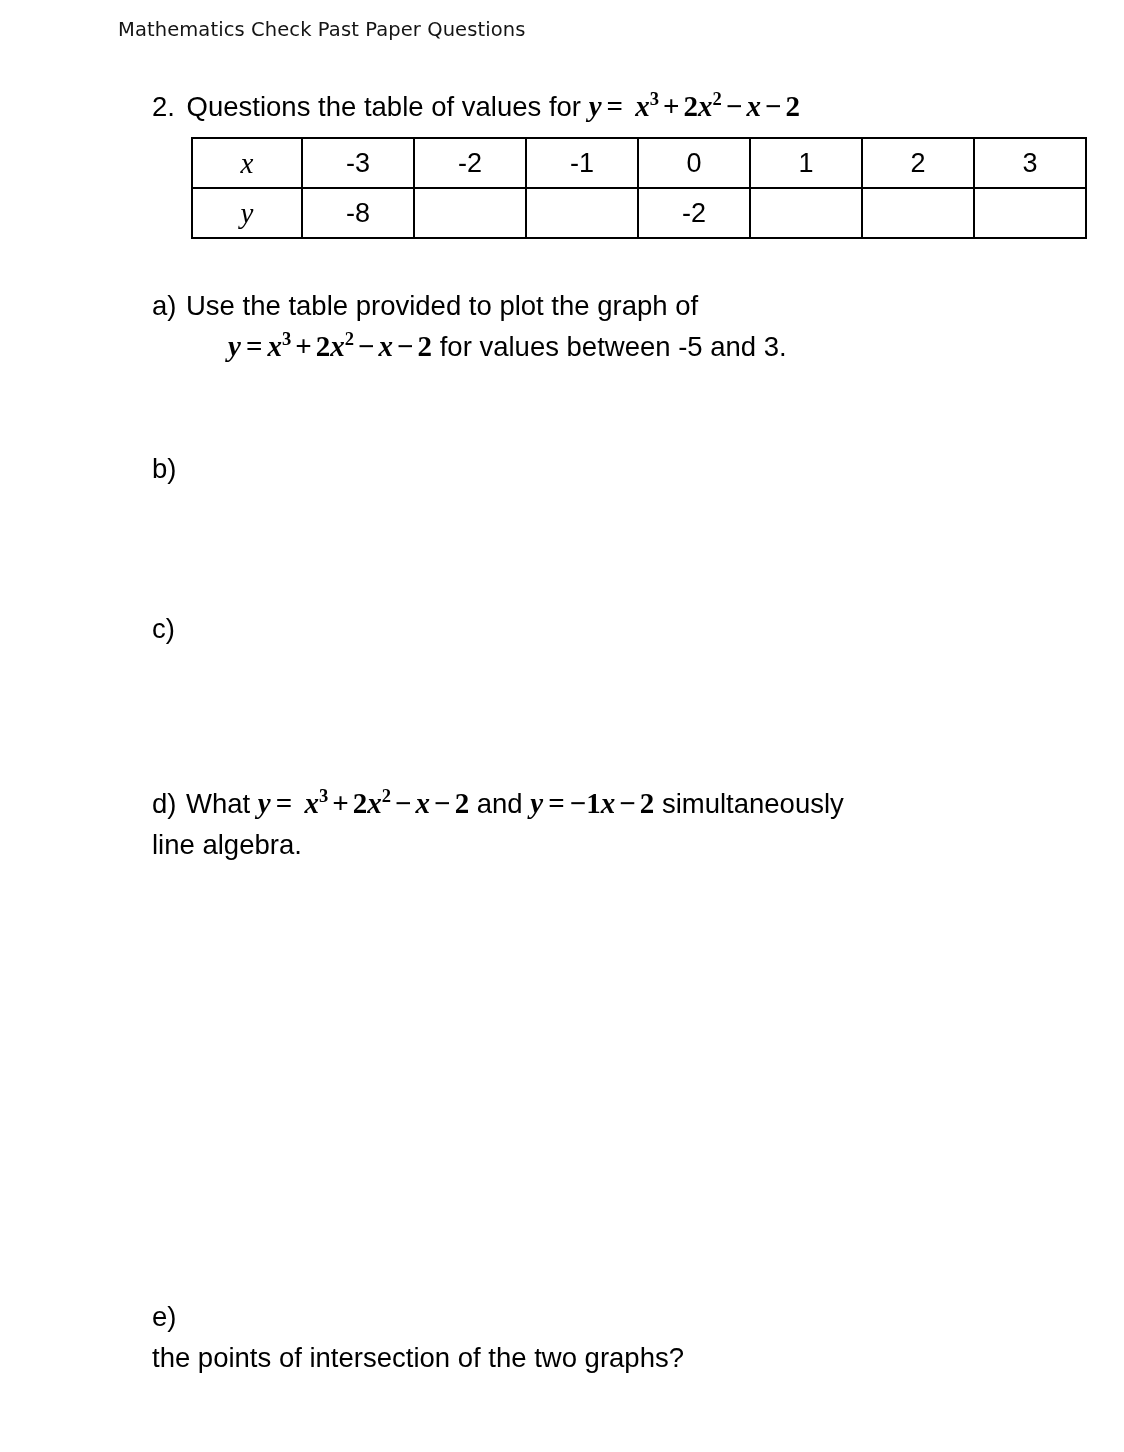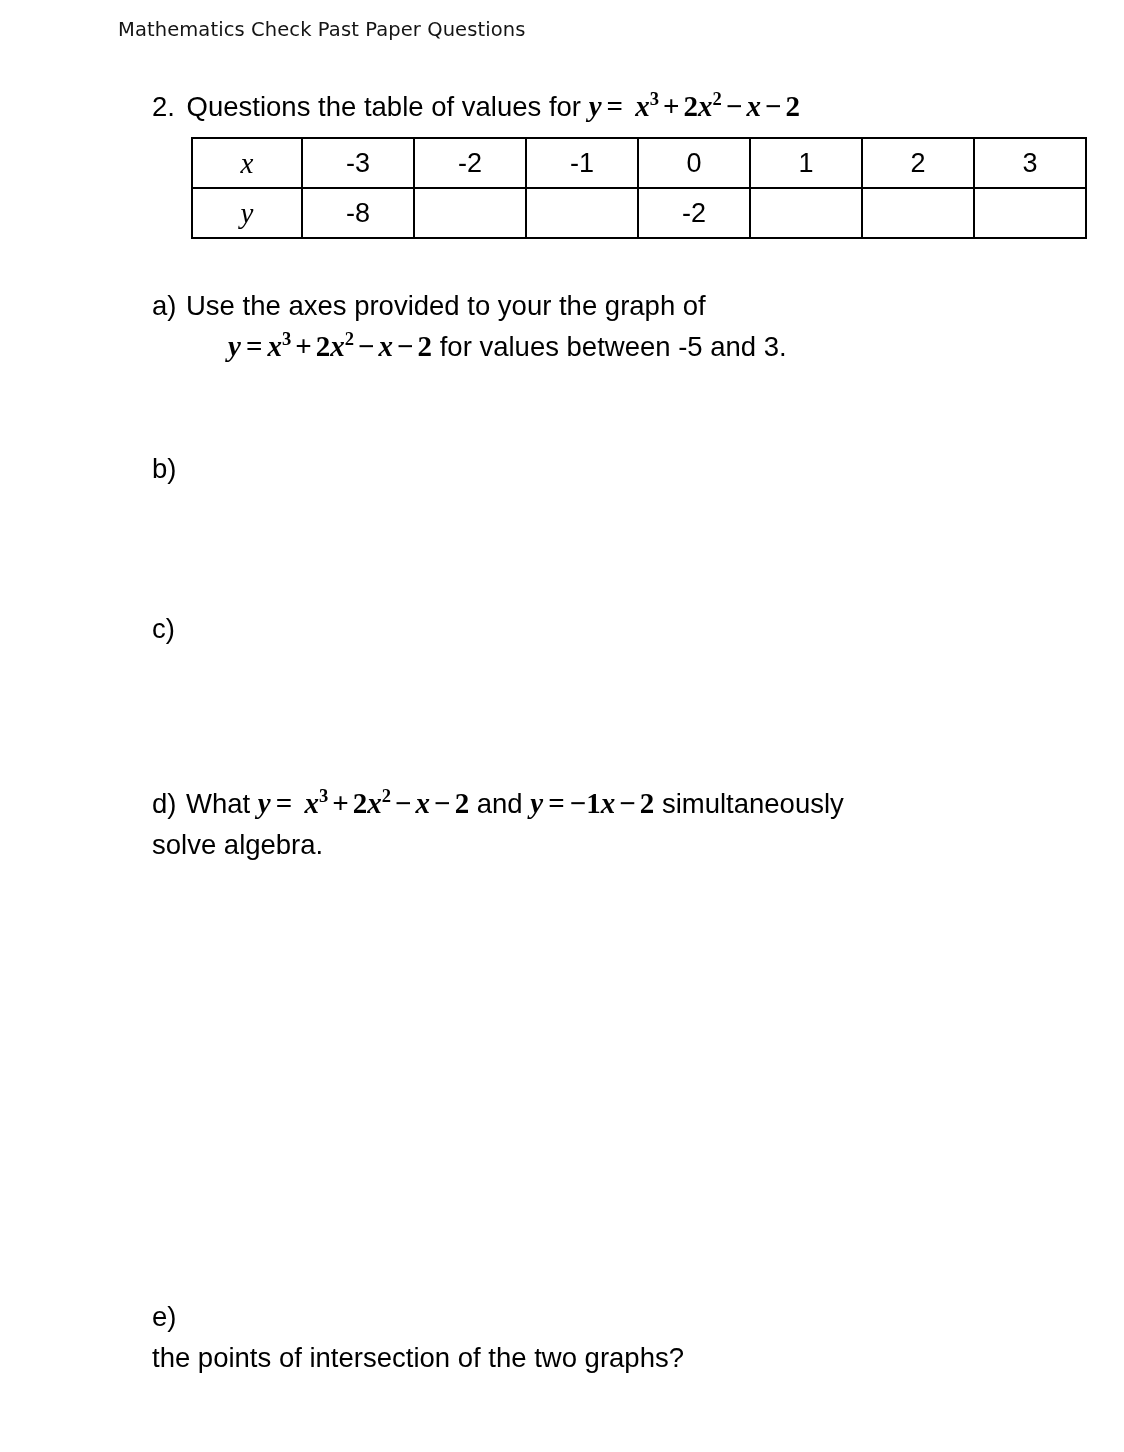--- a/index.html
+++ b/index.html
@@ -176,21 +176,21 @@
       <td class="cell"></td>
       <td class="cell"></td>
       <td class="cell"></td>
     </tr>
   </tbody>
     </table>
 
   <div class="part" id="part-a">
     <span class="marker">a)</span>
     <span class="body">
-      <span>Use the axes provided to your the graph of</span>
+      <span>Use the table provided to plot the graph of</span>
       <span class="indent-line">
         <span class="m"><span>y</span><span class="eq">=</span><span>x</span><sup class="ex">3</sup><span class="op">+</span><span class="num">2</span><span>x</span><sup class="ex">2</sup><span class="op">−</span><span>x</span><span class="op">−</span><span class="num">2</span></span>
         <span>for values between -5 and 3.</span>
       </span>
     </span>
   </div>
 
   <div class="part" id="part-b">
     <span class="marker">b)</span>
   </div>
@@ -200,21 +200,21 @@
   </div>
 
   <div class="part" id="part-d">
     <span class="marker">d)</span>
     <span class="body wrap">
       <span>What</span>
       <span class="m"><span>y</span><span class="eq">=</span>&nbsp;<span>x</span><sup class="ex">3</sup><span class="op">+</span><span class="num">2</span><span>x</span><sup class="ex">2</sup><span class="op">−</span><span>x</span><span class="op">−</span><span class="num">2</span></span>
       <span>and</span>
       <span class="m"><span>y</span><span class="eq">=</span><span class="num">−</span><span class="num">1</span><span>x</span><span class="op">−</span><span class="num">2</span></span>
       <span>simultaneously</span>
-      <span class="line2">solve algebra.</span>
+      <span class="line2">line algebra.</span>
     </span>
   </div>
 
   <div class="part" id="part-e">
     <span class="marker">e)</span>
     <span class="body wrap">
       <span class="line2">the points of intersection of the two graphs?</span>
     </span>
   </div>
 

